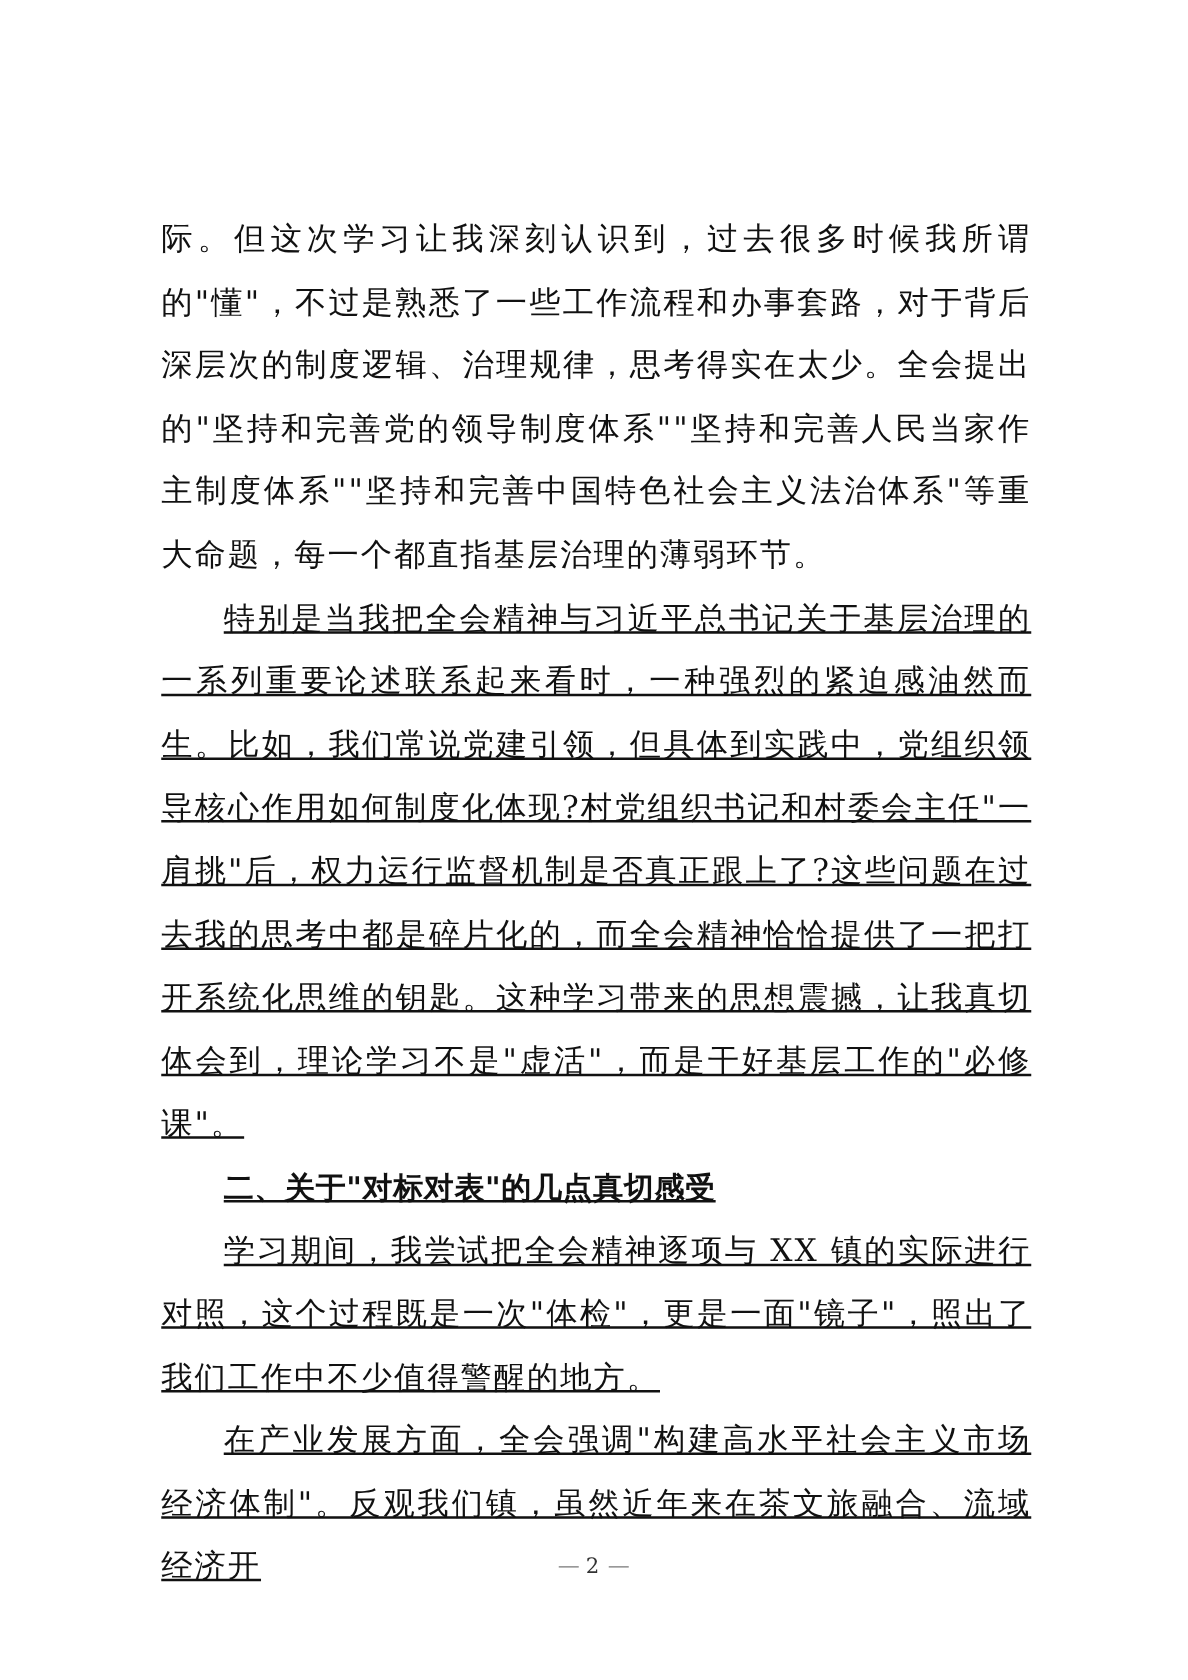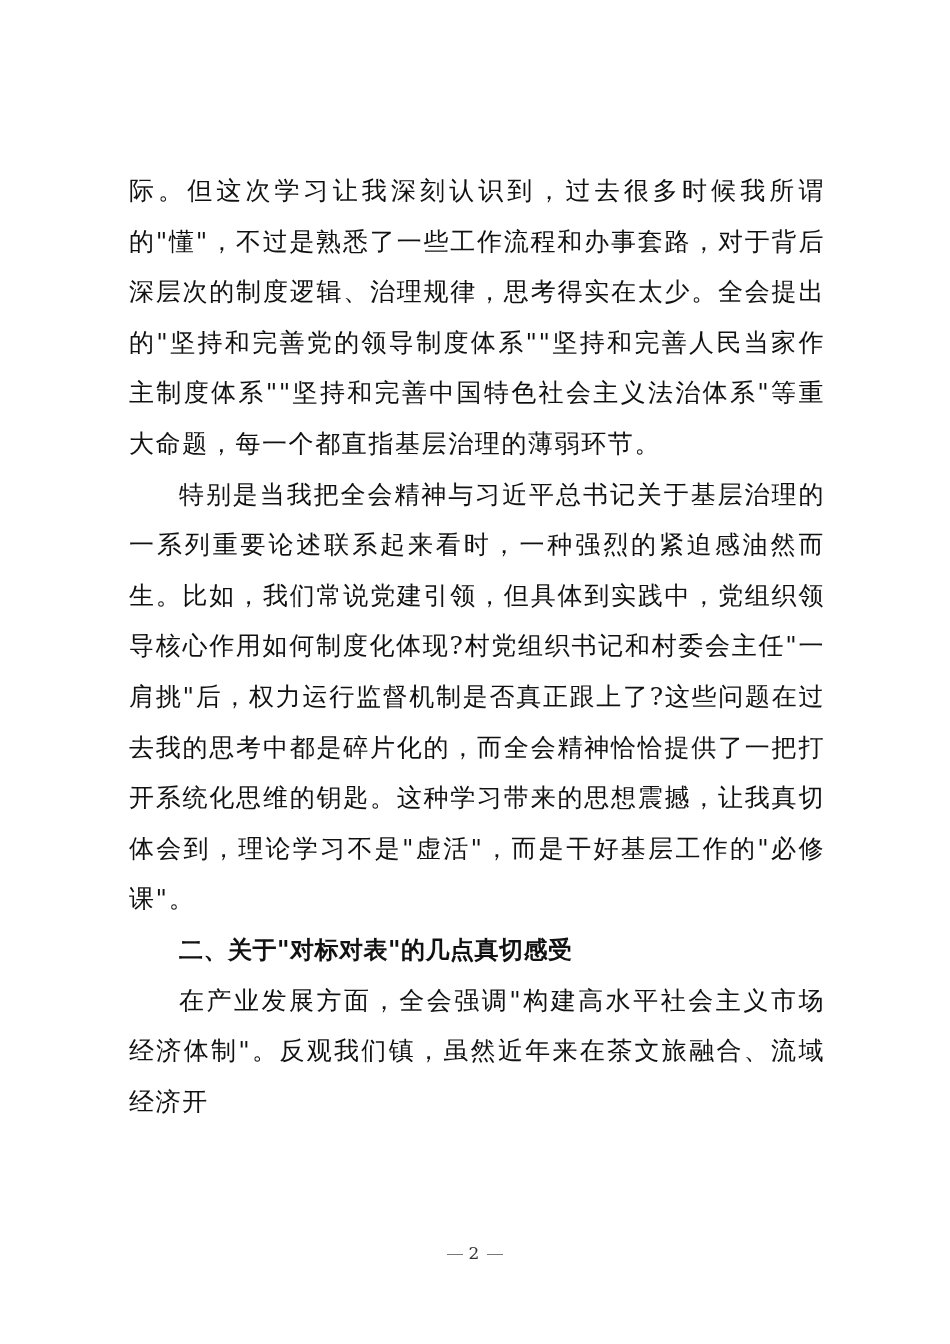--- a/index.html
+++ b/index.html
@@ -31,21 +31,21 @@
     }
     .para {
       margin: 0;
       font-size: 25px;
       line-height: 50.6px;
       letter-spacing: 1.6px;
       text-align: justify;
       text-align-last: left;
       word-break: break-all;
     }
-    .indent { text-indent: 50px; }
+    .indent { text-indent: 50px; text-decoration: underline; }
     .heading {
       font-family: "DejaVu Sans", "Liberation Sans", sans-serif;
       font-weight: bold;
       font-size: 24px;
       letter-spacing: 0.5px;
     }
     .page-number {
       position: absolute;
       left: 0;
       width: 950px;
@@ -65,19 +65,20 @@
     }
   </style>
 </head>
 <body>
 
 <div class="page">
   <div class="body-text">
     <p class="para">际。但这次学习让我深刻认识到，过去很多时候我所谓的"懂"，不过是熟悉了一些工作流程和办事套路，对于背后深层次的制度逻辑、治理规律，思考得实在太少。全会提出的"坚持和完善党的领导制度体系""坚持和完善人民当家作主制度体系""坚持和完善中国特色社会主义法治体系"等重大命题，每一个都直指基层治理的薄弱环节。</p>
     <p class="para indent">特别是当我把全会精神与习近平总书记关于基层治理的一系列重要论述联系起来看时，一种强烈的紧迫感油然而生。比如，我们常说党建引领，但具体到实践中，党组织领导核心作用如何制度化体现?村党组织书记和村委会主任"一肩挑"后，权力运行监督机制是否真正跟上了?这些问题在过去我的思考中都是碎片化的，而全会精神恰恰提供了一把打开系统化思维的钥匙。这种学习带来的思想震撼，让我真切体会到，理论学习不是"虚活"，而是干好基层工作的"必修课"。</p>
     <p class="para indent heading">二、关于"对标对表"的几点真切感受</p>
+    <p class="para indent">学习期间，我尝试把全会精神逐项与 XX 镇的实际进行对照，这个过程既是一次"体检"，更是一面"镜子"，照出了我们工作中不少值得警醒的地方。</p>
     <p class="para indent">在产业发展方面，全会强调"构建高水平社会主义市场经济体制"。反观我们镇，虽然近年来在茶文旅融合、流域经济开</p>
   </div>
 
   <div class="page-number">
     <span class="dash"></span><span>2</span><span class="dash"></span>
   </div>
 </div>
 
 </body></html>

